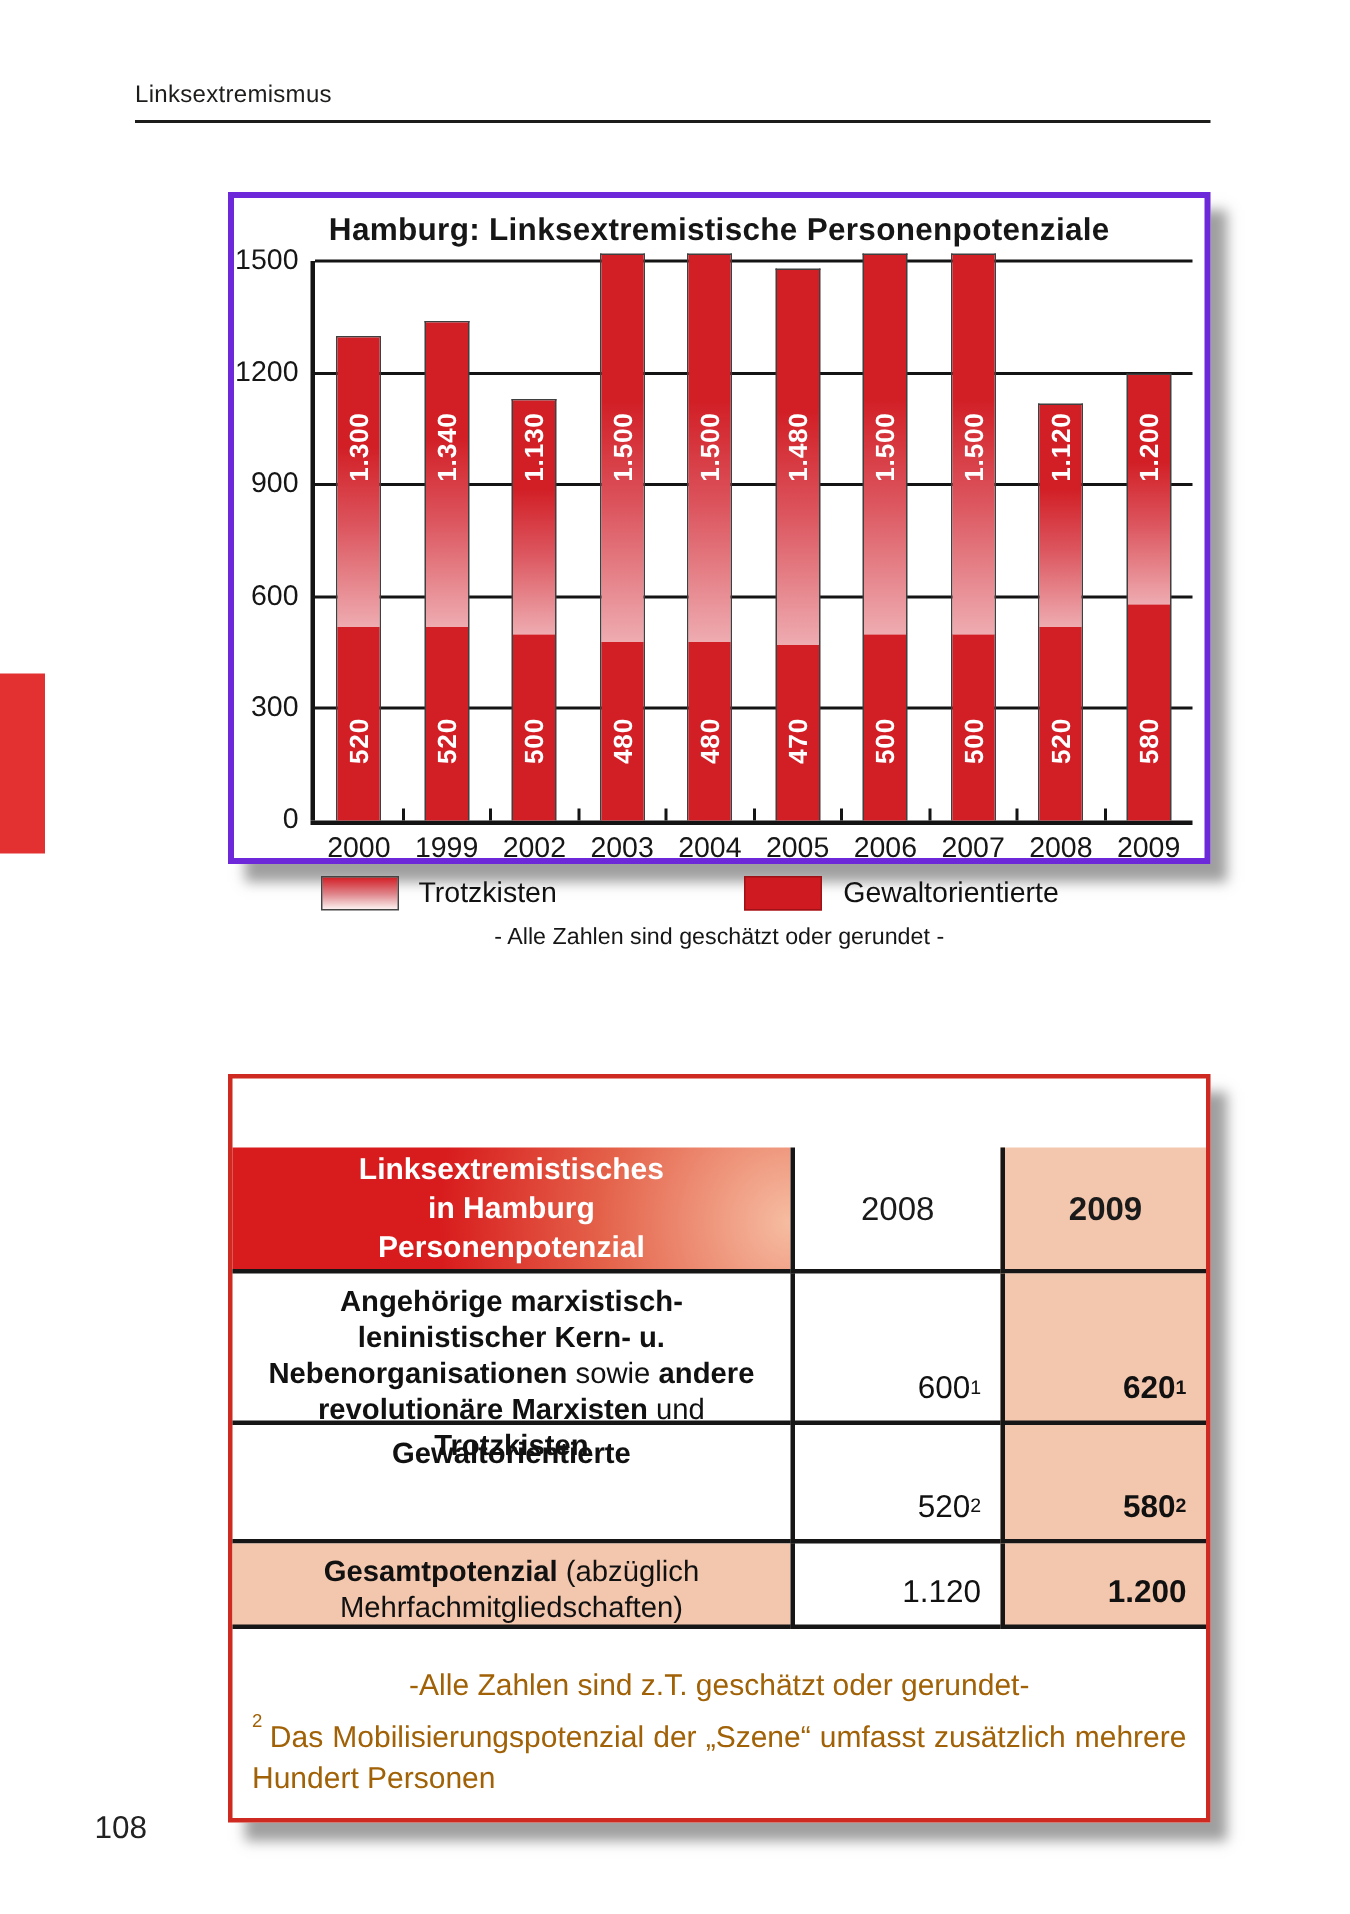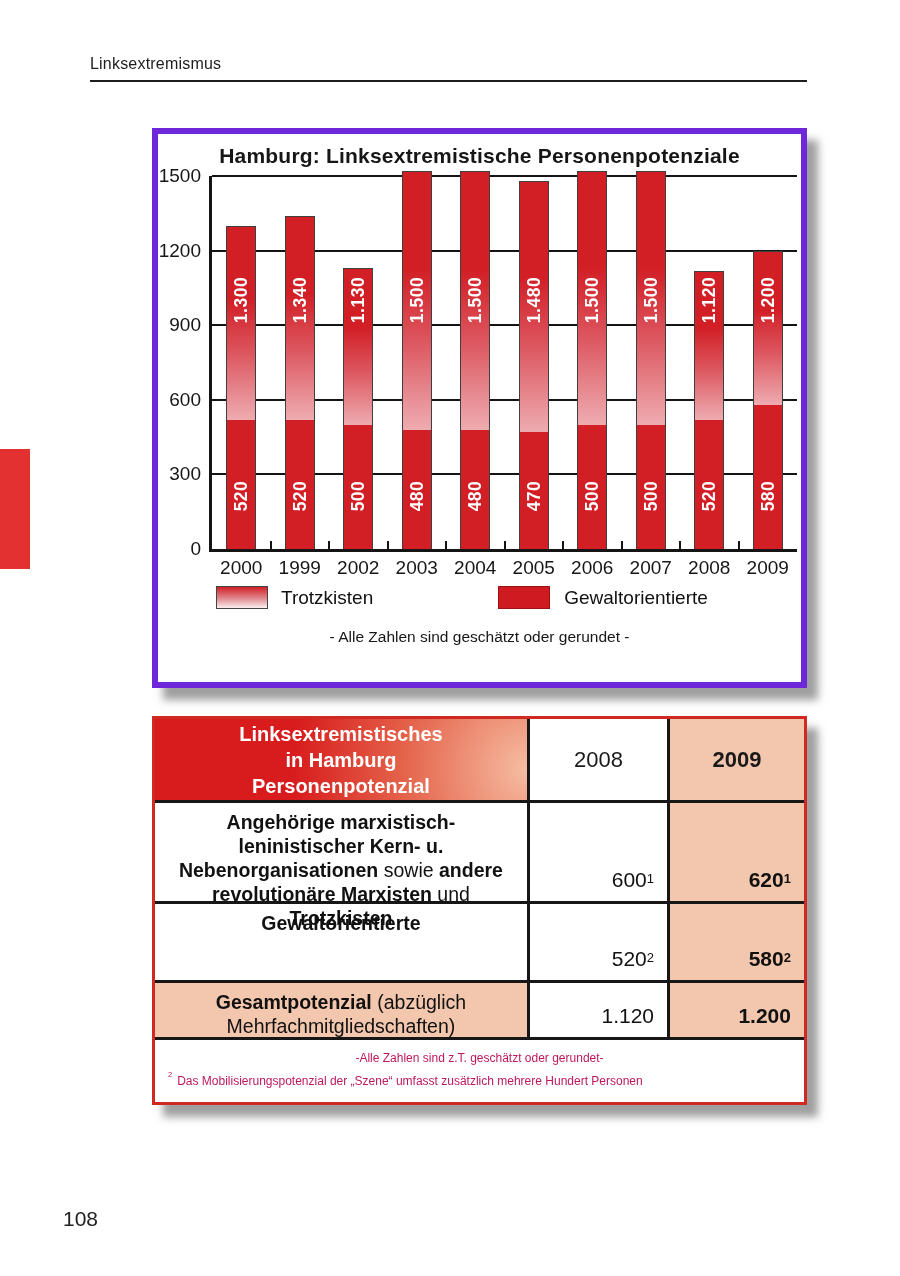--- a/index.html
+++ b/index.html
@@ -10,61 +10,61 @@
   .running-header{position:absolute;left:90px;top:55px;font-size:16px;color:#1d1d1b;letter-spacing:.2px;}
   .header-rule{position:absolute;left:90px;top:80px;width:717px;height:2px;background:#1d1d1b;}
 
   
   .side-tab{position:absolute;left:0;top:449px;width:30px;height:120px;background:#e23130;}
 
   
   .page-number{position:absolute;left:63px;top:1207px;font-size:21px;color:#222;}
 
   
-  .chart-box{position:absolute;left:152px;top:128px;width:655px;height:560px;background:#fff;
-    border:6px solid #6d28d9;box-sizing:border-box;box-shadow:11px 12px 8px rgba(80,80,80,.55);}
+  .chart-box{position:absolute;left:152px;top:128px;width:655px;height:448px;background:#fff;
+    border:4px solid #6d28d9;box-sizing:border-box;box-shadow:11px 12px 8px rgba(80,80,80,.55);}
   .chart-title{margin:10px 6px 0;text-align:center;font-size:21px;font-weight:bold;color:#161616;letter-spacing:.2px;}
   .plot-wrap{position:relative;margin:8px 16px 0 51px;width:585px;height:373px;border-left:3px solid #141414;}
   .gridline{position:absolute;left:0;right:0;height:2px;background:#141414;}
   .axis-x{position:absolute;left:-3px;right:0;bottom:-3px;height:3px;background:#141414;}
   .tick{position:absolute;bottom:0;width:2px;height:8px;background:#141414;}
   .ylab{position:absolute;right:calc(100% + 11px);width:44px;text-align:right;font-size:19px;line-height:19px;color:#161616;}
   .bar{position:absolute;bottom:0;width:30px;box-sizing:border-box;border:1px solid #3f3f3f;border-bottom:none;
     display:flex;flex-direction:column;}
   .bar-grad{flex:1;background:linear-gradient(to top,#eeacb1 0%,#dc555e 35%,#d21f26 62%,#d21f26 100%);}
   .bar-solid{background:#d21f26;}
   .vlabel{position:absolute;width:120px;height:20px;line-height:20px;text-align:center;font-size:17.5px;font-weight:bold;
     color:#fff;letter-spacing:.5px;transform:rotate(-90deg);pointer-events:none;}
   .xlabels{display:flex;margin:8px 0 0 54px;width:585px;}
   .xlab{flex:1;text-align:center;font-size:19px;color:#161616;}
   .legend{display:flex;align-items:center;margin:7px 0 0 58px;font-size:19px;color:#111;}
   .sw{width:52px;height:23px;border:1px solid #444;box-sizing:border-box;}
   .sw.grad{background:linear-gradient(to bottom,#d21f26 0%,#e08a90 55%,#fcf0ef 100%);margin-right:13px;}
   .sw.solid{background:#ce1a20;border-color:#9c1217;margin-left:125px;margin-right:14px;}
-  .chart-note{margin-top:19px;text-align:center;font-size:15.5px;color:#161616;}
+  .chart-note{margin-top:9px;text-align:center;font-size:15.5px;color:#161616;}
 
   
   .table-box{position:absolute;left:152px;top:716px;width:655px;background:#fff;
     border:3px solid #cf2a21;box-sizing:border-box;box-shadow:11px 12px 8px rgba(80,80,80,.55);}
-  .tbl{display:grid;grid-template-columns:57.3% 21.6% 21.1%;grid-template-rows:84px 101px 79px 57px auto;}
+  .tbl{display:grid;grid-template-columns:57.3% 21.6% 21.1%;grid-template-rows:84px 101px 79px 57px auto;margin-top:46px;}
   .cell{box-sizing:border-box;border-bottom:3px solid #161616;}
   .cm,.cr{border-left:3px solid #161616;}
   .peach{background:#f3c7ae;}
   .hlabel{background:radial-gradient(circle 300px at 100% 62%,#f6bda2 0%,#e4624a 42%,#d81c1d 78%);
     color:#fff;font-weight:bold;font-size:20px;line-height:26px;text-align:center;
     display:flex;flex-direction:column;justify-content:center;}
   .hyear{display:flex;align-items:center;justify-content:center;font-size:22px;}
   .hyear.b{font-weight:bold;}
   .lblcell{padding:7px 12px 6px;font-size:19.5px;line-height:24px;color:#111;text-align:center;}
   .valcell{display:flex;align-items:flex-end;justify-content:flex-end;padding:0 13px 9px 6px;font-size:21px;color:#111;}
   .valcell.b{font-weight:bold;padding-left:12px;}
   .valcell sup,.fn sup,.tsup{font-size:62%;position:relative;top:-0.5em;}
   .b{font-weight:bold;}
   .blk{display:block;}
-  .footnotes{grid-column:1 / -1;border-bottom:none;padding:6px 13px 12px;font-size:12px;line-height:1.36;color:#be185d;}
+  .footnotes{grid-column:1 / -1;border-bottom:none;padding:21px 13px 12px;font-size:20px;line-height:1.36;color:#a16207;}
   .fnote-center{text-align:center;margin:4px 0 7px;}
   .fn{text-align:justify;margin-top:5px;}
   .fn .tsup{margin-right:5px;}
 </style>
 </head>
 <body>
 
 <div class="canvas">
 
   <div class="running-header">Linksextremismus</div>

